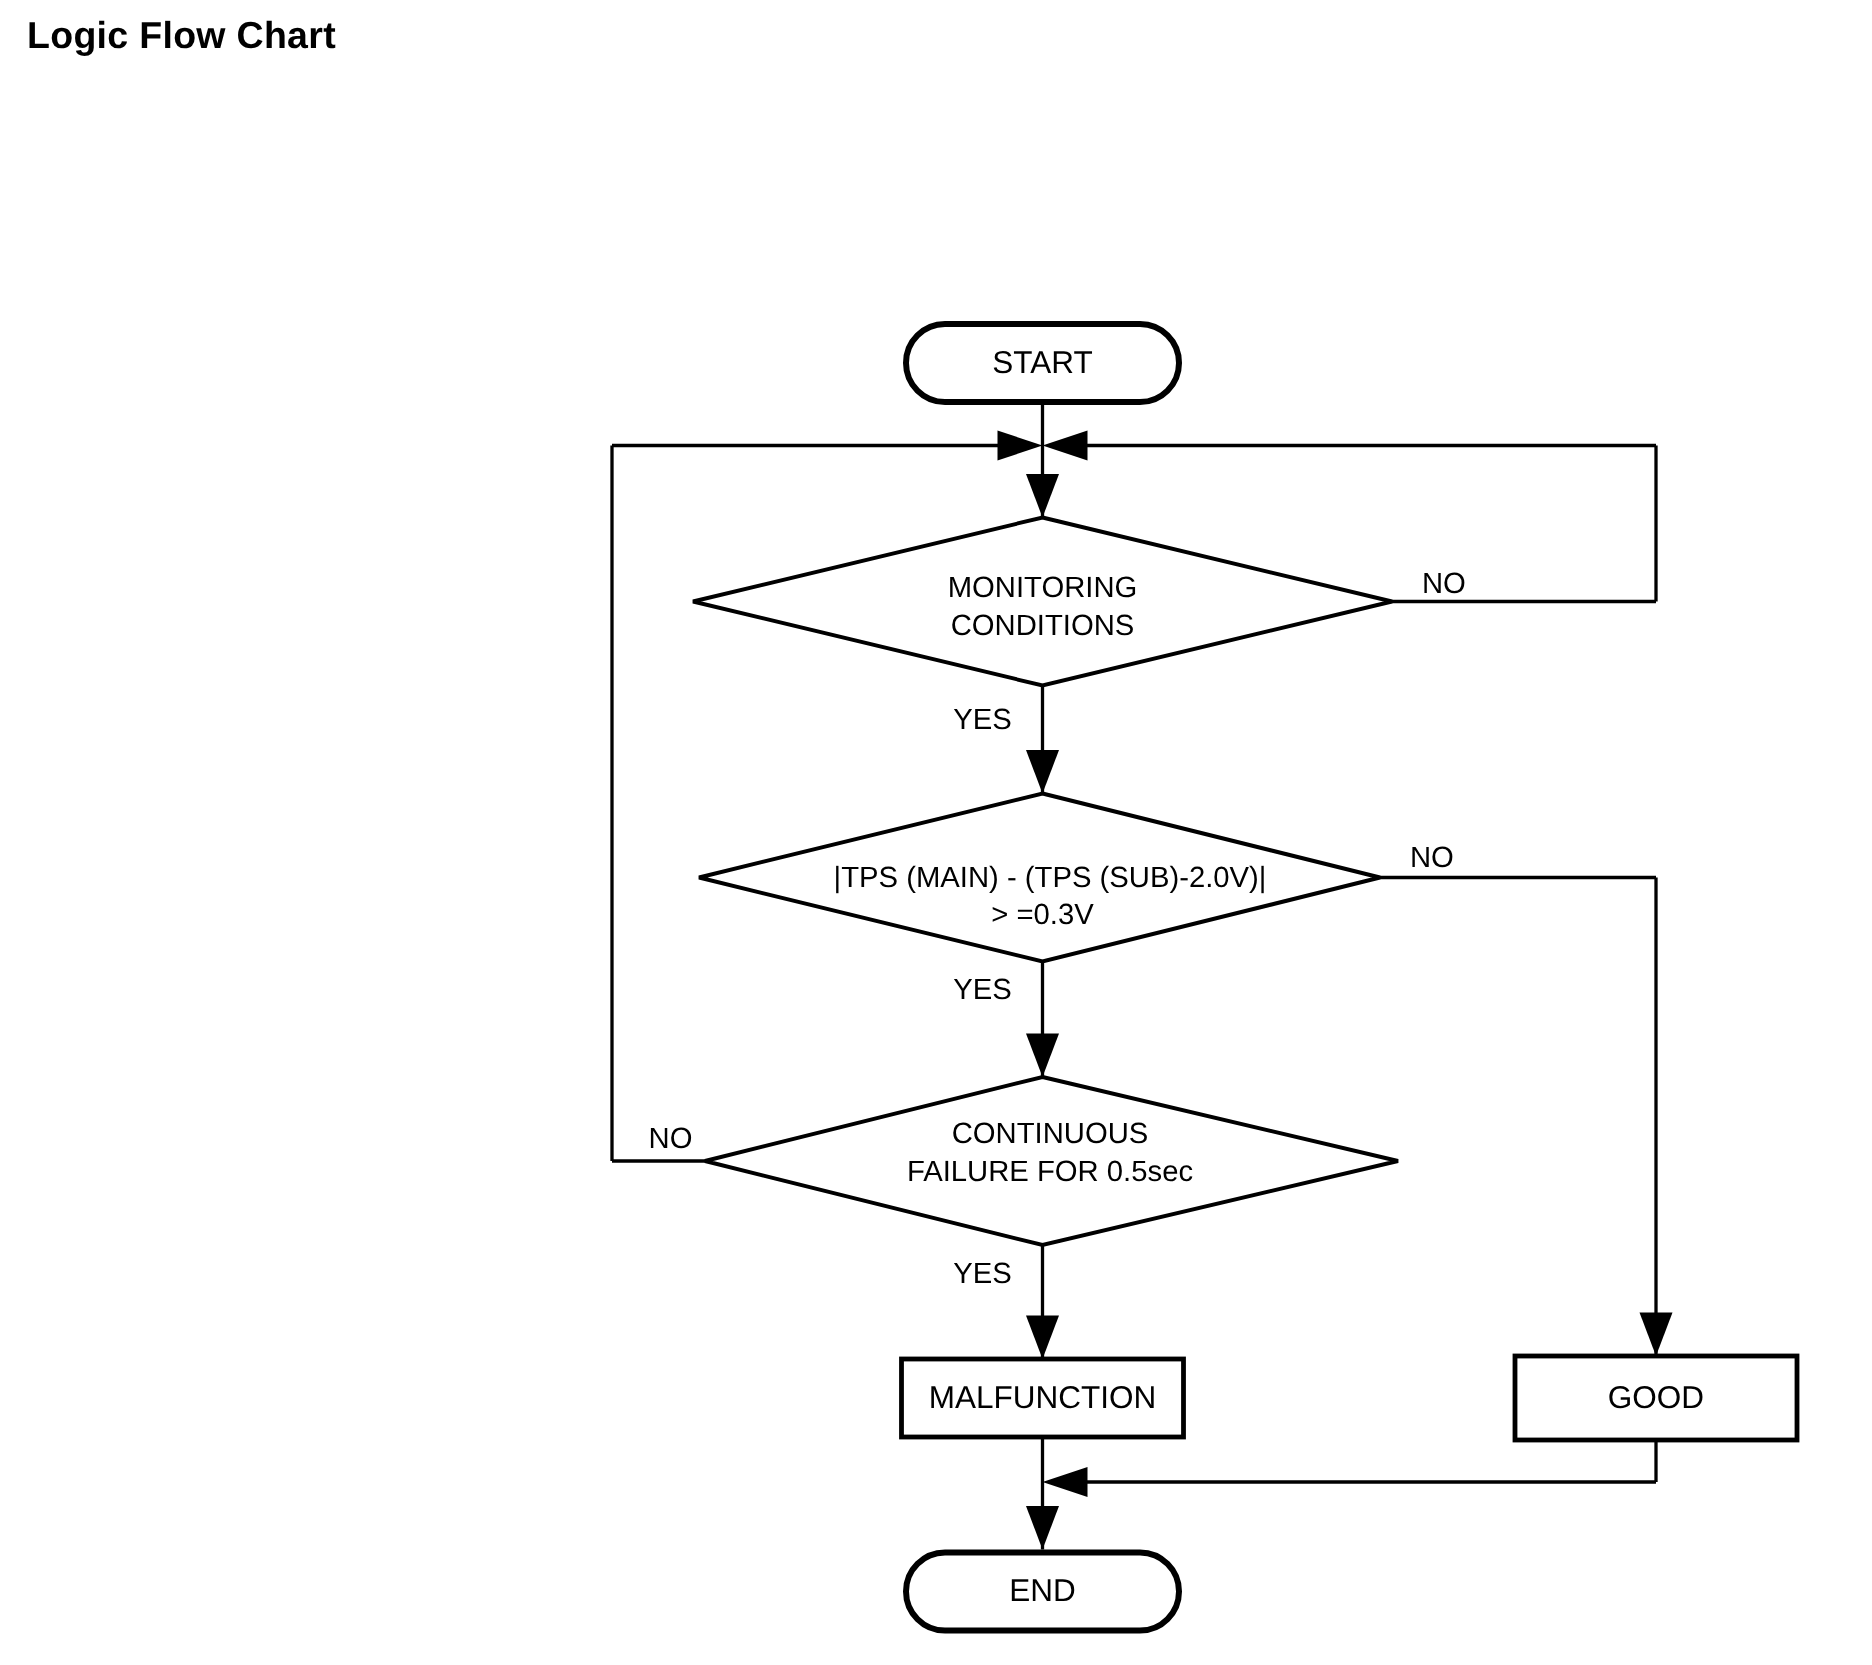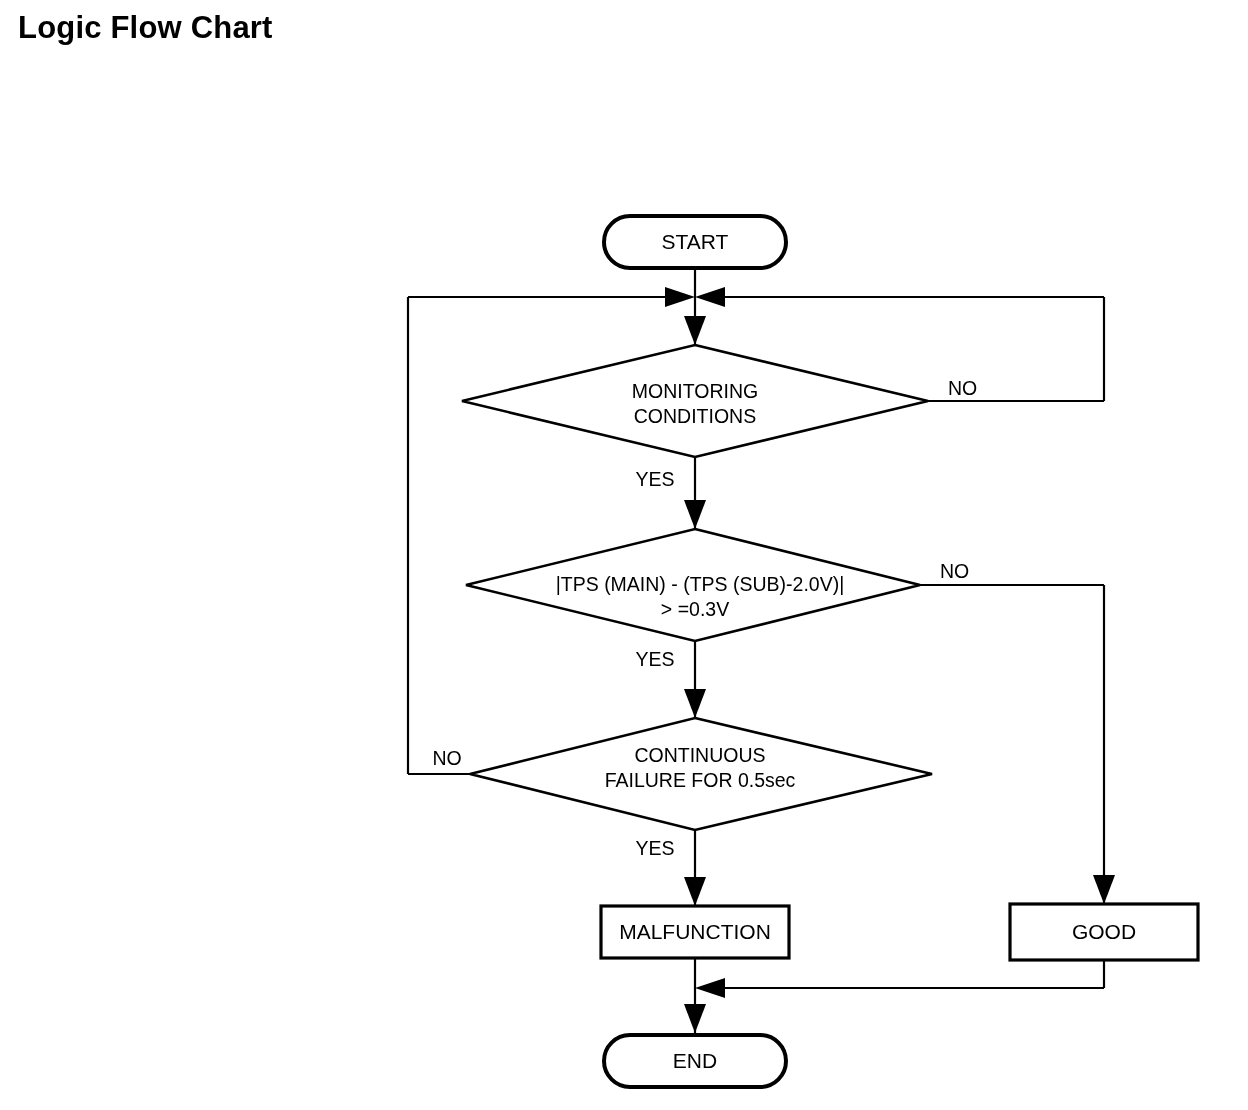--- a/index.html
+++ b/index.html
@@ -14,21 +14,21 @@
     font-family: "Liberation Sans", sans-serif;
     color: #000000;
     overflow: hidden;
     position: relative;
   }
   #page-title {
     position: absolute;
     left: 18px;
     top: 10px;
     font-family: "Liberation Sans", sans-serif;
-    font-size: 31px;
+    font-size: 25px;
     font-weight: bold;
     letter-spacing: 0.2px;
     color: #000000;
     margin: 0;
     white-space: nowrap;
   }
   #flow-svg {
     position: absolute;
     left: 0;
     top: 0;

